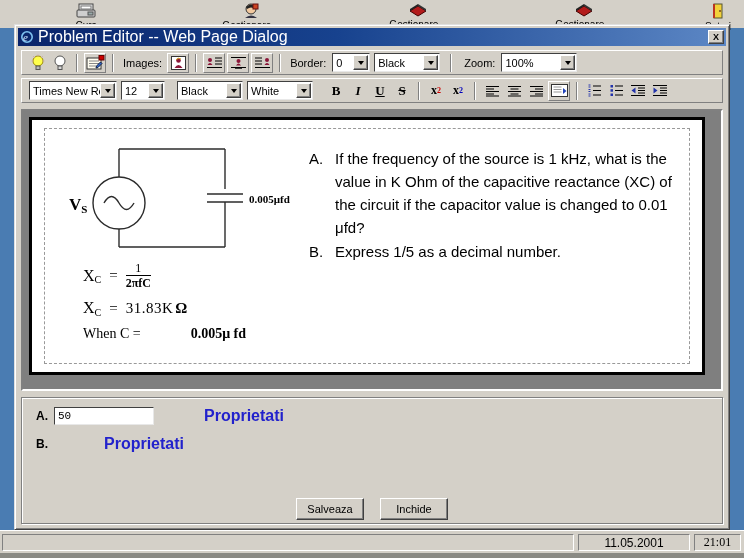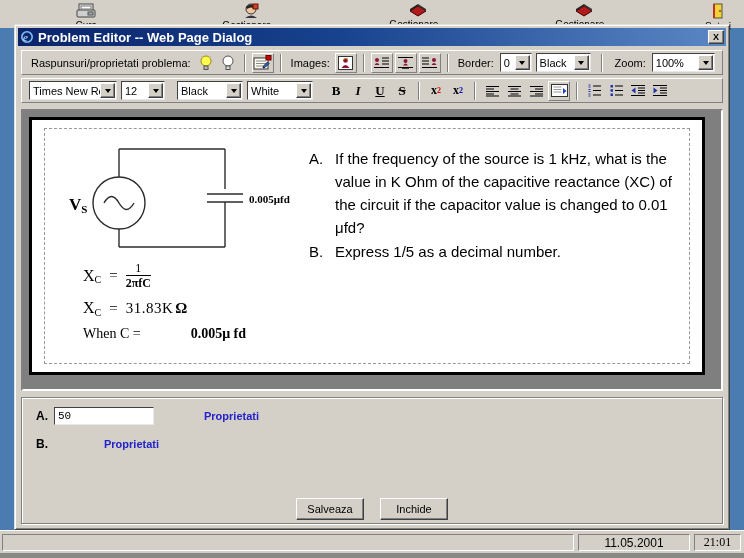--- a/index.html
+++ b/index.html
@@ -18,21 +18,21 @@
   .bottom-edge { position:absolute; left:0; top:553px; width:744px; height:5px; background:#8a8a84; z-index:6; }
 
   
   .dialog { position:absolute; left:14px; top:24px; width:716px; height:506px; background:#d4d0c8;
             border:1px solid; border-color:#dfdfdf #404040 #404040 #dfdfdf;
             box-shadow: inset 1px 1px 0 #fff, inset -1px -1px 0 #808080; z-index:5; }
   .titlebar { position:absolute; left:3px; top:3px; right:3px; height:18px;
               background:linear-gradient(90deg,#0a246a 0%,#17folder?,#17428e 45%,#5c87c5 100%);
               background:linear-gradient(90deg,#0a246a 0%,#17428e 45%,#5c87c5 100%);
               display:flex; align-items:center; padding:0 2px; }
-  .title-text { color:#fff; font-weight:bold; font-size:13px; margin-left:4px; flex:1; white-space:nowrap; overflow:hidden; }
+  .title-text { color:#fff; font-weight:normal; font-size:16px; margin-left:4px; flex:1; white-space:nowrap; overflow:hidden; }
   .close-btn { width:16px; height:14px; background:#d4d0c8; border:1px solid; border-color:#fff #404040 #404040 #fff;
                box-shadow:inset -1px -1px 0 #808080; font-size:9px; font-weight:bold;
                display:flex; align-items:center; justify-content:center; }
 
   
   .toolbar { position:absolute; left:6px; width:702px; height:25px; display:flex; align-items:center;
              border:1px solid; border-color:#fff #808080 #808080 #fff; padding:0 5px; background:#d4d0c8; }
   .toolbar1 { top:25px; }
   .toolbar2 { top:53px; }
   .tb-label { white-space:nowrap; margin:0 4px; }
@@ -77,21 +77,21 @@
   .f-when { font-size:14px; }
   .f-when-val { margin-left:6px; font-weight:bold; font-size:14px;padding-left:44px; }
 
   
   .answer-box { position:absolute; left:6px; top:372px; width:702px; height:127px;
                 border:1px solid #808080; box-shadow:1px 1px 0 #fff, inset 1px 1px 0 #fff; }
   .ans-row { display:flex; align-items:center; margin:8px 0 6px 14px; height:20px; }
   .ans-label { width:18px; font-weight:bold; font-size:12px; }
   .ans-input { width:100px; height:18px; background:#fff; border:1px solid; font-size:11px; padding:0 3px;
                border-color:#404040 #e8e8e8 #e8e8e8 #404040; font-family:Liberation Mono, monospace; }
-  .ans-link { margin-left:50px; color:#2222cc; font-weight:bold; font-size:11px; text-decoration:none; }
+  .ans-link { margin-left:50px; color:#2222cc; font-weight:bold; font-size:16px; text-decoration:none; }
   .btn-row { position:absolute; left:0; right:0; top:100px; display:flex; justify-content:center; gap:16px; }
   .push-btn { width:68px; height:22px; background:#d4d0c8; border:1px solid; border-color:#fff #404040 #404040 #fff;
               box-shadow:inset -1px -1px 0 #808080; font-size:11px; font-family:"Liberation Sans",sans-serif;
               display:flex; align-items:center; justify-content:center; }
 
   svg { display:block; }
 </style>
 </head>
 <body>
 
@@ -158,21 +158,20 @@
       <svg width="14" height="14" viewBox="0 0 14 14">
           <circle cx="7" cy="7" r="5.2" fill="none" stroke="#7ec1f0" stroke-width="1.6"></circle>
           <text x="3" y="11" font-family="Liberation Serif,serif" font-style="italic" font-size="11" fill="#cfe6ff">e</text>
         </svg>
     </span>
     <span class="title-text">Problem Editor -- Web Page Dialog</span>
     <span class="close-btn">X</span>
   </div>
 
   <div class="toolbar toolbar1">
-    <span class="tb-label">Raspunsuri/proprietati problema:</span>
     <span class="flat-btn">
       <svg width="16" height="17" viewBox="0 0 16 17">
           <circle cx="8" cy="7" r="5" fill="#ffff4d" stroke="#9a8a00"></circle>
           <path d="M8 0.5 v2 M1.5 7 h2 M12.5 7 h2 M3.2 2.2 l1.4 1.4 M12.8 2.2 l-1.4 1.4" stroke="#caa" fill="none"></path>
           <rect x="6" y="12" width="4" height="3.5" fill="#b9b9b9" stroke="#555"></rect>
         </svg>
     </span>
     <span class="flat-btn">
       <svg width="16" height="17" viewBox="0 0 16 17">
           <circle cx="8" cy="7" r="5" fill="#ffffff" stroke="#555"></circle>

